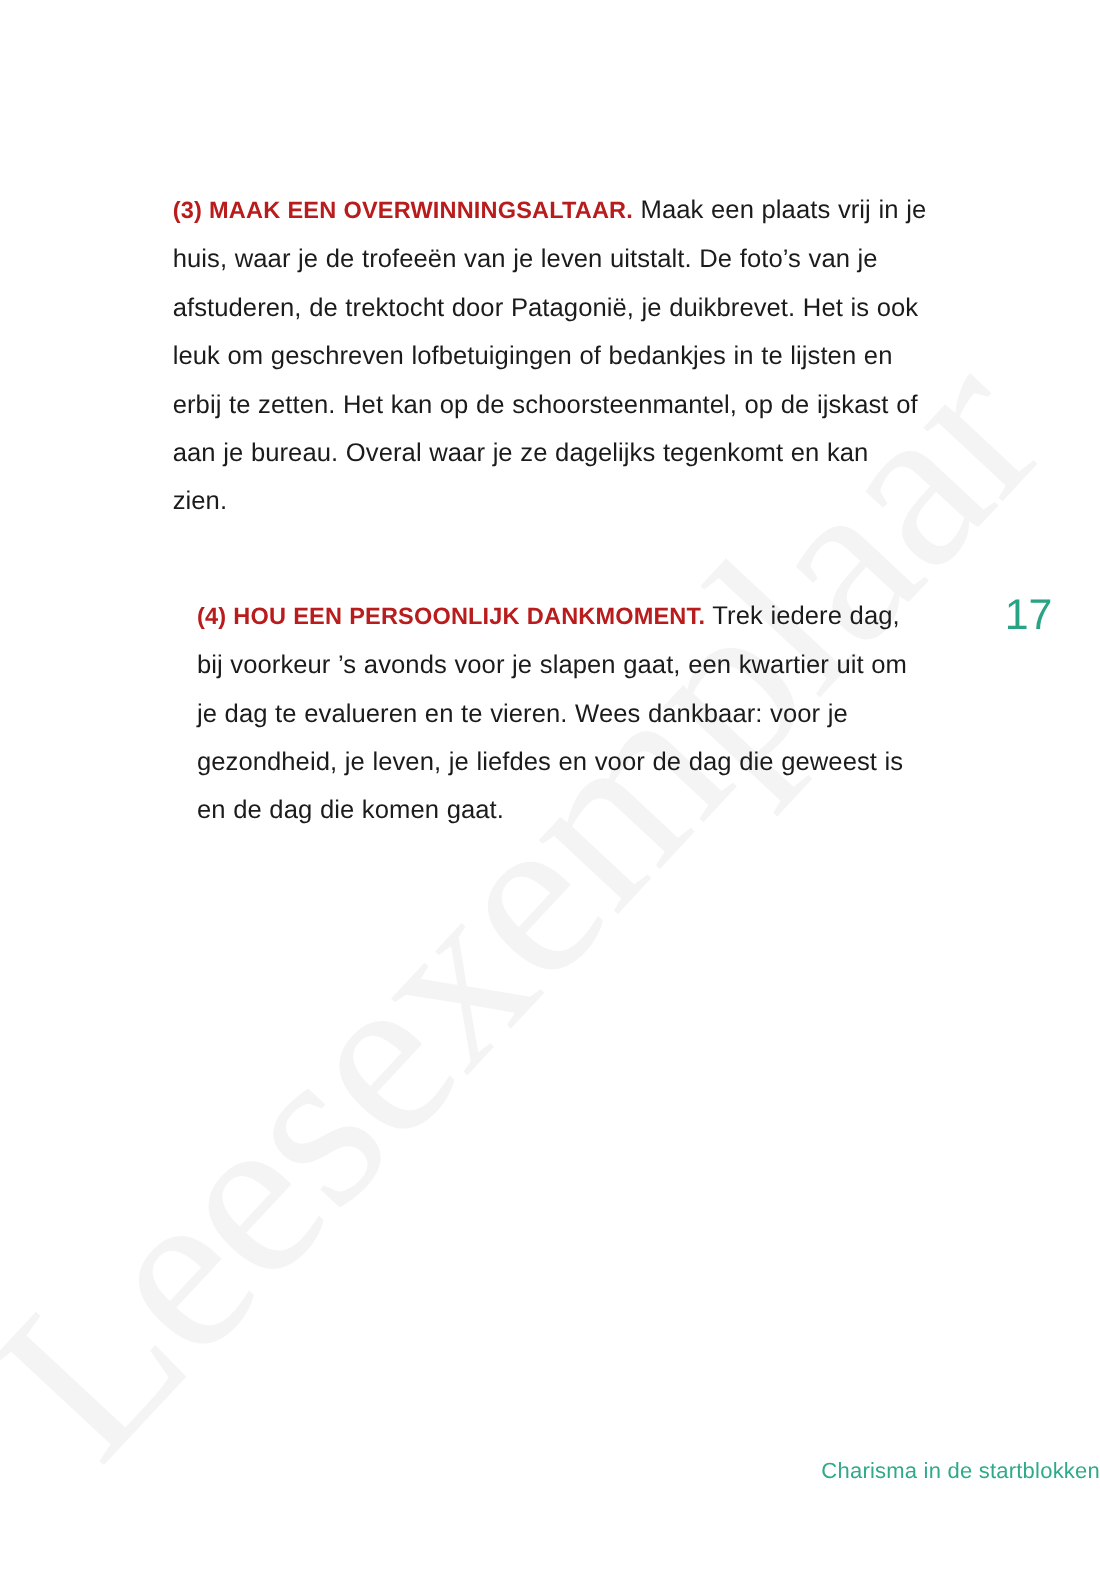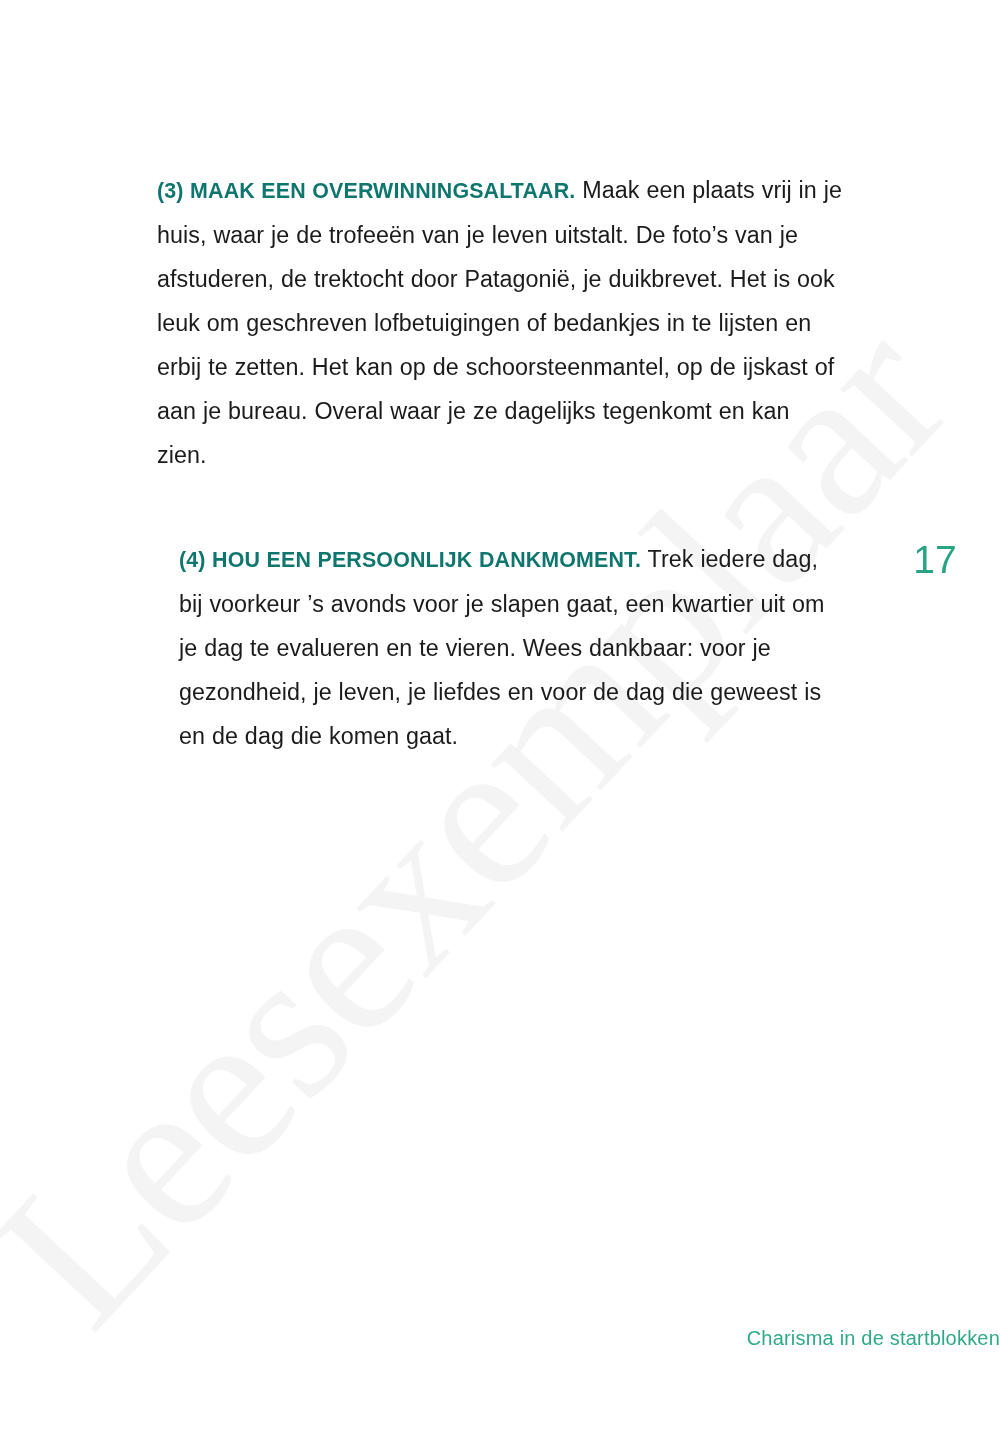--- a/index.html
+++ b/index.html
@@ -62,21 +62,21 @@
     color: #1b1b1b;
     margin: 0;
     letter-spacing: 0.05px;
     word-spacing: 0.4px;
   }
   .para + .para {
     margin-top: 60px;
     margin-left: 22px;
   }
   .lead {
-    color: #0f766e;
+    color: #b91c1c;
     font-weight: bold;
     font-size: 21.4px;
     letter-spacing: 0.15px;
   }
 
   
   .page-number {
     position: absolute;
     left: 900px;
     top: 538px;

